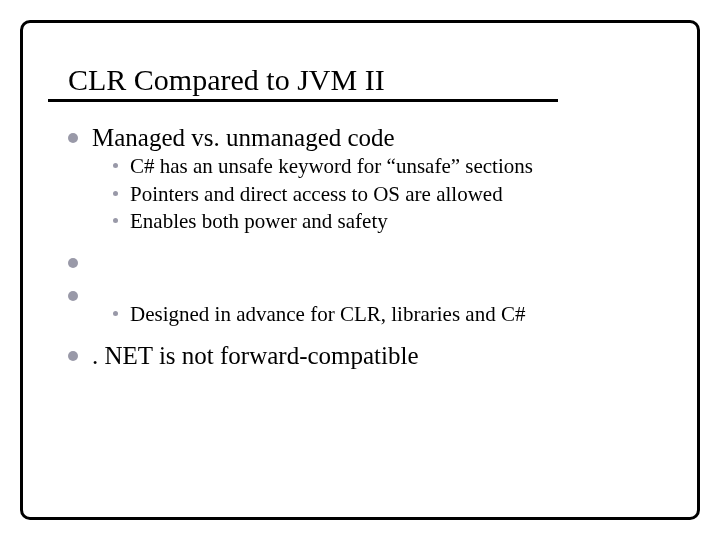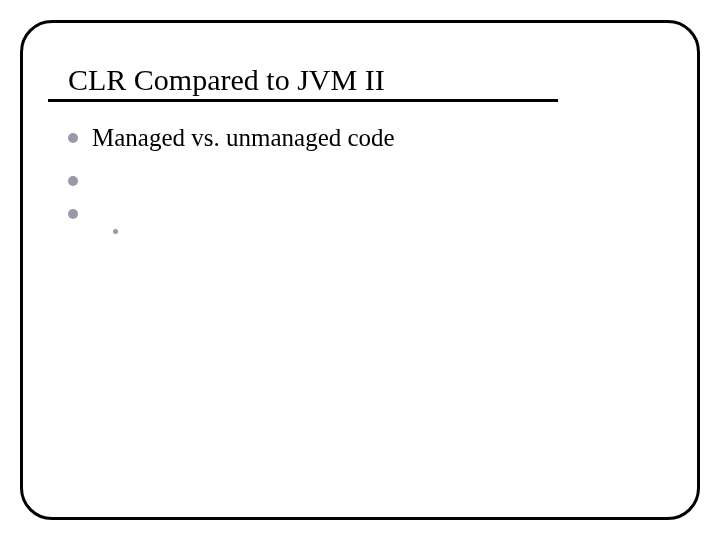--- a/index.html
+++ b/index.html
@@ -2,21 +2,21 @@
 <html><head>
 <meta charset="utf-8">
 <style>
   * { box-sizing: border-box; margin: 0; padding: 0; }
   html, body { width: 720px; height: 540px; background: #fff; font-family: Verdana, Geneva, sans-serif; }
   .slide {
     position: absolute;
     left: 20px; top: 20px;
     width: 680px; height: 500px;
     border: 3px solid #000;
-    border-radius: 32px;
+    border-radius: 10px;
     padding: 40px 20px 30px 45px;
   }
   .title {
     font-family: "Comic Sans MS", "Comic Sans", cursive;
     font-size: 30px;
     font-weight: normal;
     color: #000;
     margin-left: 0px;
     margin-bottom: 2px;
   }
@@ -73,25 +73,44 @@
 <body>
 
 <div class="slide">
   <h1 class="title">CLR Compared to JVM II</h1>
   <div class="title-underline"></div>
   <ul class="bullets">
     <li class="lvl1">
       <span class="dot"></span>
       <span class="txt">Managed vs. unmanaged code</span>
     </li>
+    <ul class="subbullets">
+      <li class="lvl2">
+        <span class="dot"></span>
+        <span class="txt">C# has an unsafe keyword for “unsafe” sections</span>
+      </li>
+      <li class="lvl2">
+        <span class="dot"></span>
+        <span class="txt">Pointers and direct access to OS are allowed</span>
+      </li>
+      <li class="lvl2">
+        <span class="dot"></span>
+        <span class="txt">Enables both power and safety</span>
+      </li>
+    </ul>
     <li class="lvl1">
       <span class="dot"></span>
     </li>
     <li class="lvl1">
       <span class="dot"></span>
     </li>
     <ul class="subbullets">
       <li class="lvl2">
         <span class="dot"></span>
+        <span class="txt">Designed in advance for CLR, libraries and C#</span>
       </li>
     </ul>
+    <li class="lvl1">
+      <span class="dot"></span>
+      <span class="txt">. NET is not forward-compatible</span>
+    </li>
   </ul>
 </div>
 
 </body></html>

